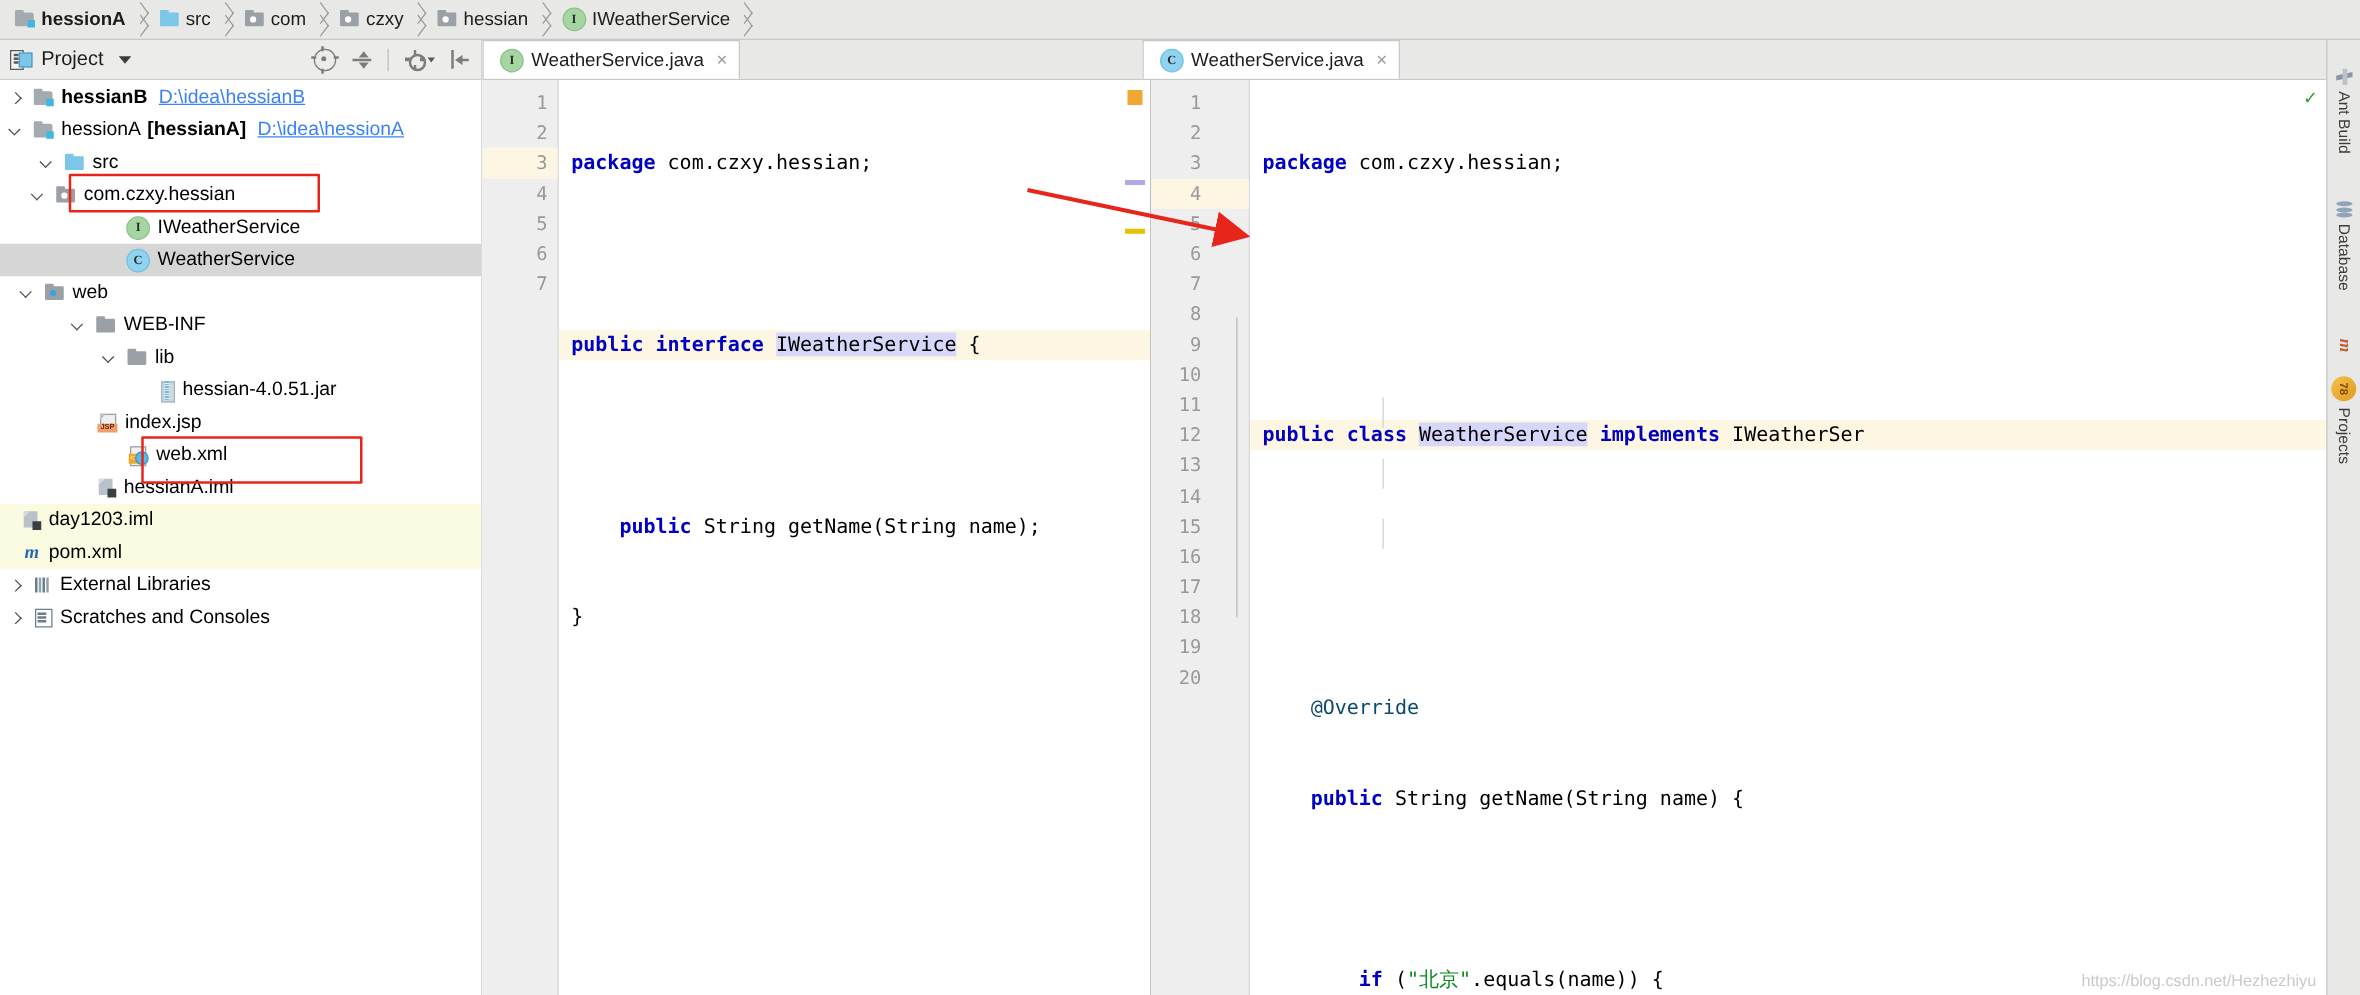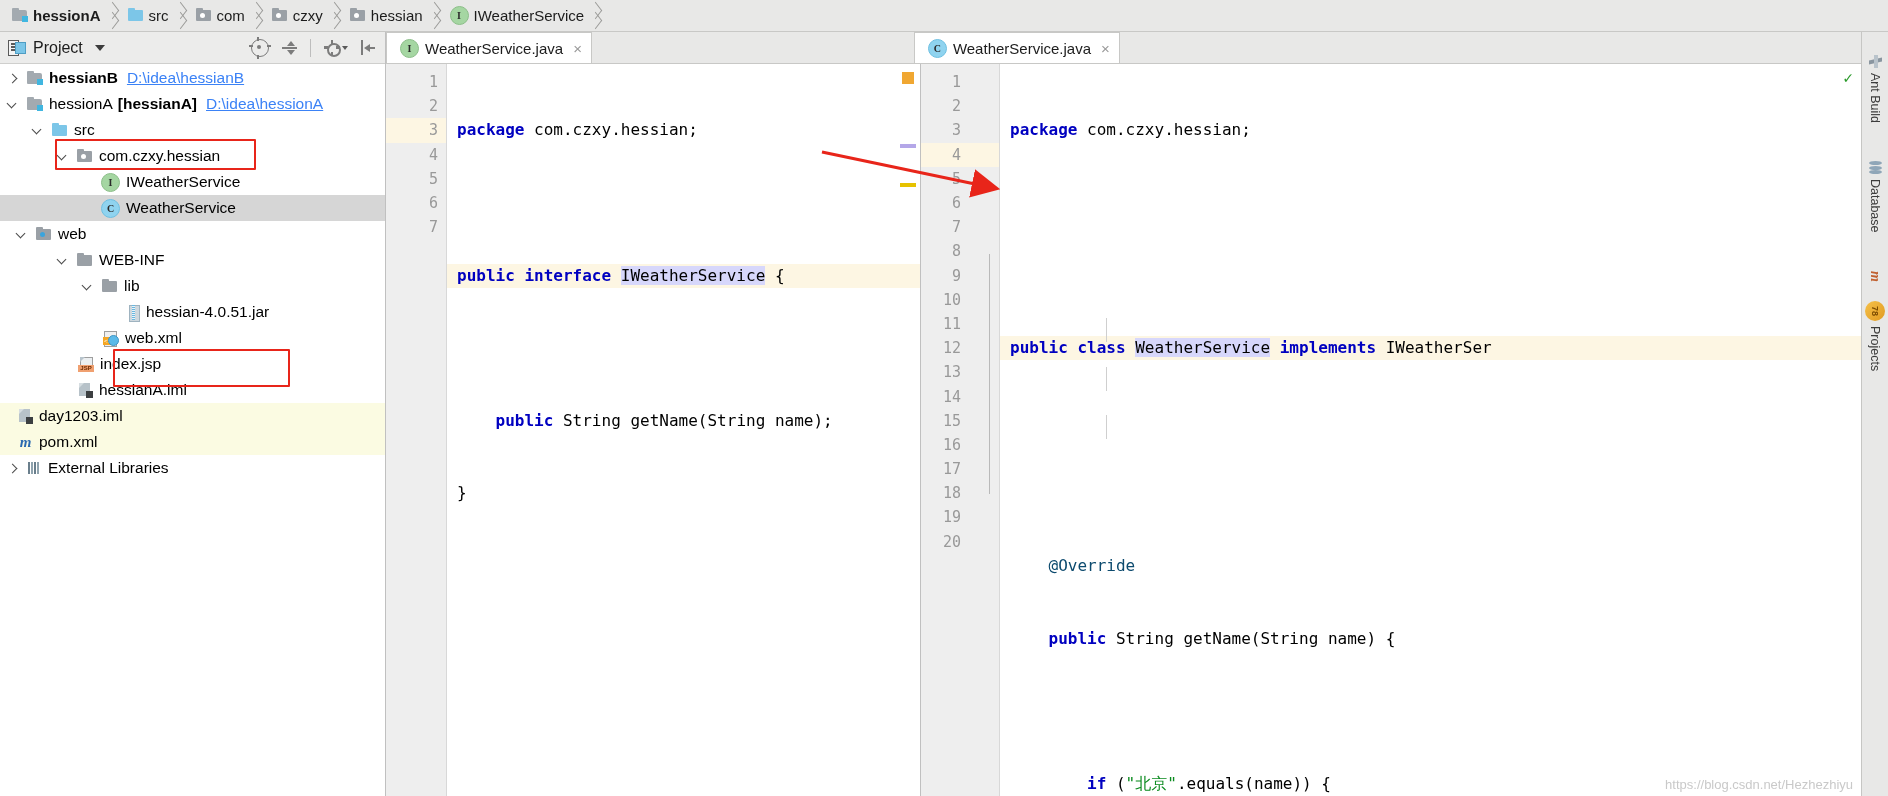--- a/index.html
+++ b/index.html
@@ -488,21 +488,21 @@
 
         <div class="trow" style="padding-left:31px;">
           <span class="chev open"></span>
           <span class="spacer" style="width:8px"></span>
           <span class="ico ico-folder blue">
               <span class="f"></span>
             </span>
           <span class="lbl">src</span>
         </div>
 
-        <div class="trow" style="padding-left:56px;">
+        <div class="trow" style="padding-left:24px;">
           <span class="chev open"></span>
           <span class="spacer" style="width:8px"></span>
           <span class="ico ico-folder pkg">
               <span class="f"></span>
               <span class="d"></span>
             </span>
           <span class="lbl">com.czxy.hessian</span>
         </div>
 
         <div class="trow" style="padding-left:101px;">
@@ -542,41 +542,41 @@
             </span>
           <span class="lbl">lib</span>
         </div>
 
         <div class="trow" style="padding-left:127px;">
           <span class="ico ico-jar">
               <span class="body"></span>
               <span class="z"></span>
             </span>
           <span class="lbl">hessian-4.0.51.jar</span>
+        </div>
+
+        <div class="trow" style="padding-left:78px;">
+          <span class="ico ico-jsp">
+              <span class="pg"></span>
+              <span class="corner"></span>
+              <span class="lbl" style="margin:0">JSP</span>
+            </span>
+          <span class="lbl">index.jsp</span>
         </div>
 
         <div class="trow" style="padding-left:103px;">
           <span class="ico ico-xml">
               <span class="pg"></span>
               <span class="tag">&lt;&gt;</span>
               <span class="glb"></span>
             </span>
           <span class="lbl">web.xml</span>
         </div>
 
         <div class="trow" style="padding-left:78px;">
-          <span class="ico ico-jsp">
-              <span class="pg"></span>
-              <span class="corner"></span>
-              <span class="lbl" style="margin:0">JSP</span>
-            </span>
-          <span class="lbl">index.jsp</span>
-        </div>
-
-        <div class="trow" style="padding-left:78px;">
           <span class="ico ico-iml">
               <span class="pg"></span>
               <span class="corner"></span>
               <span class="sq"></span>
             </span>
           <span class="lbl">hessianA.iml</span>
         </div>
 
         <div class="trow hl" style="padding-left:18px;">
           <span class="ico ico-iml">
@@ -597,20 +597,31 @@
           <span class="spacer" style="width:8px"></span>
           <span class="ico ico-lib">
               <i></i>
               <i></i>
               <i></i>
               <i></i>
             </span>
           <span class="lbl">External Libraries</span>
         </div>
 
+        <div class="trow" style="padding-left:6px;">
+          <span class="chev"></span>
+          <span class="spacer" style="width:8px"></span>
+          <span class="ico ico-scratch">
+              <span class="pg"></span>
+              <span class="ln" style="top:3px"></span>
+              <span class="ln" style="top:6px"></span>
+              <span class="ln" style="top:9px"></span>
+            </span>
+          <span class="lbl">Scratches and Consoles</span>
+        </div>
 
         <div class="redbox" style="left:55px;top:75px;width:197px;height:27px;"></div>
         <div class="redbox" style="left:113px;top:285px;width:173px;height:34px;"></div>
       </div>
     </div>
 
     <div class="editor-area">
 
       <div class="tabbar">
         <div class="tab">

